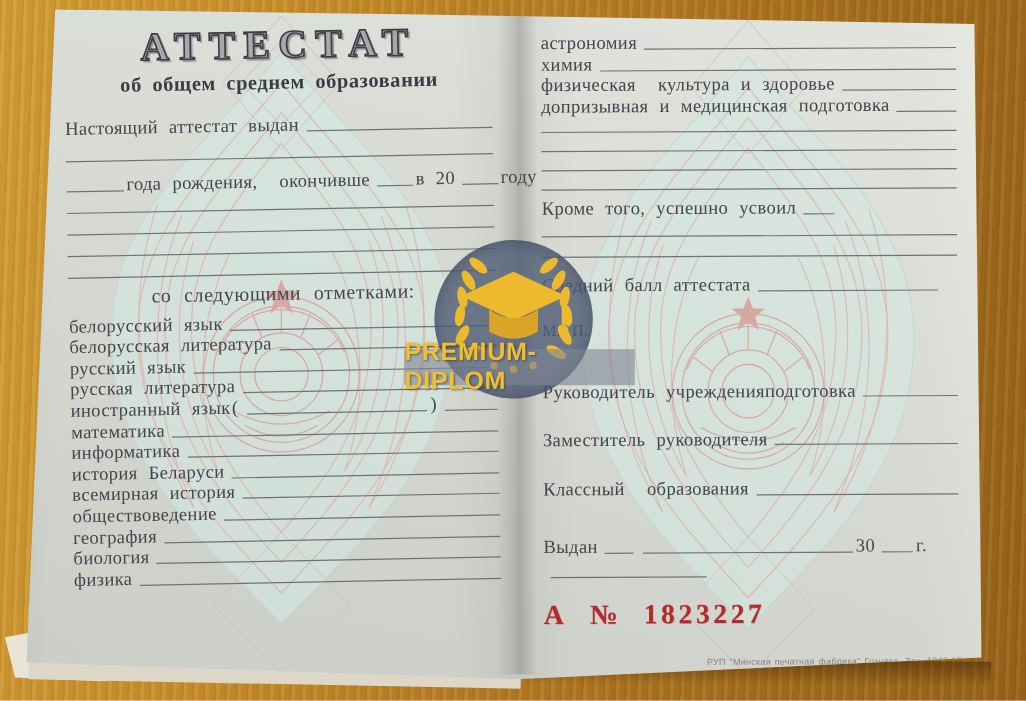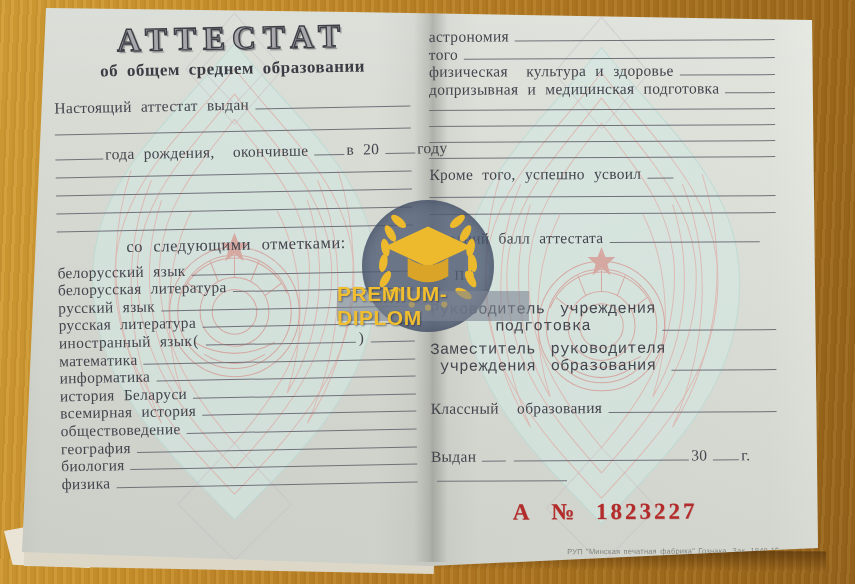--- a/index.html
+++ b/index.html
@@ -25,21 +25,21 @@
   .paper{position:absolute;inset:0;z-index:2;
     clip-path:polygon(46px 8px,350px 12px,812px 20px,818px 548px,430px 566px,22px 552px);
     background:
       linear-gradient(to bottom, rgba(255,255,255,.10), rgba(0,0,0,0) 20%, rgba(70,70,60,.08) 92%),
       linear-gradient(to right,#ccd0c9 0%,#d7dbd4 5%,#d9ddd6 44%,#cfd3cc 50%,#dbdfd8 56%,#dfe2db 90%,#e6e8e2 97%,#d6d6d0 100%);}
   .spine{position:absolute;left:414px;top:6px;width:34px;height:556px;
     background:linear-gradient(to right, rgba(0,0,0,0) 0%, rgba(85,80,70,.16) 42%, rgba(55,50,45,.22) 55%, rgba(0,0,0,0) 100%);}
 
   .page{position:absolute;top:8px;height:552px;}
   .page.left{left:40px;width:390px;}
-  .page.right{left:412px;top:12px;width:380px;text-align:center;}
+  .page.right{left:434px;top:12px;width:380px;}
   .guilloche{position:absolute;inset:0;width:100%;height:100%;}
   .content{position:relative;height:100%;padding:0 14px 0 18px;box-sizing:border-box;
     color:#45454e;font-size:15.5px;letter-spacing:.3px;word-spacing:5px;}
   .page.left .content{transform:rotate(-1.1deg);}
   .page.right .content{transform:rotate(-0.3deg);}
 
   .title{margin:12px 0 0;text-align:center;font-size:33px;font-weight:700;letter-spacing:7px;
     color:#a8a8ac;-webkit-text-stroke:1.4px #3e3e46;text-shadow:2px 2px 1px rgba(55,55,65,.45);}
   .subtitle{margin:2px 0 0;text-align:center;font-size:17px;font-weight:700;letter-spacing:.5px;word-spacing:4px;color:#3c3c44;}
 
@@ -58,21 +58,21 @@
   .page.right .row.sub{height:17.4px;}
   .paren{margin:0 1px;}
 
   .right-pad{padding-top:16px;}
   .row.krome{height:21px;}
   .row.avg{height:19px;margin-top:10px;padding-right:16px;}
   .row.seal{height:22px;margin-top:14px;font-size:13.5px;}
   .row.sig{height:36px;}
   .row.sig.head{margin-top:16px;}
   .row.sig.deputy{margin-top:4px;}
-  .sig-label{display:flex;flex-direction:column;line-height:17px;font-family:Liberation Mono, monospace;}
+  .sig-label{display:flex;flex-direction:row;line-height:17px;}
   .row.teacher{height:20px;margin-top:22px;}
   .row.vydan{height:20px;margin-top:28px;padding-right:95px;}
   .row.reg{height:20px;}
   .serial{margin-top:14px;height:26px;font-size:23px;font-weight:700;letter-spacing:3px;word-spacing:10px;color:#b22c2c;
     text-shadow:.5px .5px 0 rgba(178,44,44,.4);}
   .imprint{position:absolute;right:14px;bottom:8px;font-family:"Liberation Sans",sans-serif;
     font-size:7.5px;letter-spacing:.2px;color:#84847f;word-spacing:1px;}
 
   
   .wm{position:absolute;z-index:5;}
@@ -248,21 +248,21 @@
           <path d="M192 430 L248 490 192 545 136 490Z"></path>
         </g>
       </svg>
 
       <div class="content right-pad">
         <div class="row sub">
             <span class="lbl">астрономия</span>
             <span class="ln"></span>
           </div>
         <div class="row sub">
-            <span class="lbl">того</span>
+            <span class="lbl">химия</span>
             <span class="ln"></span>
           </div>
         <div class="row sub">
             <span class="lbl">физическая  культура и здоровье</span>
             <span class="ln"></span>
           </div>
         <div class="row sub">
             <span class="lbl">допризывная и медицинская подготовка</span>
             <span class="ln"></span>
           </div>
@@ -303,21 +303,20 @@
         <div class="row sig head">
           <span class="sig-label">
             <span>Руководитель учреждения</span>
             <span>подготовка</span>
           </span>
           <span class="ln"></span>
         </div>
         <div class="row sig deputy">
           <span class="sig-label">
             <span>Заместитель руководителя</span>
-            <span>учреждения образования</span>
           </span>
           <span class="ln"></span>
         </div>
         <div class="row teacher">
           <span class="lbl">Классный  образования</span>
           <span class="ln"></span>
         </div>
 
         <div class="row vydan">
           <span class="lbl">Выдан</span>

